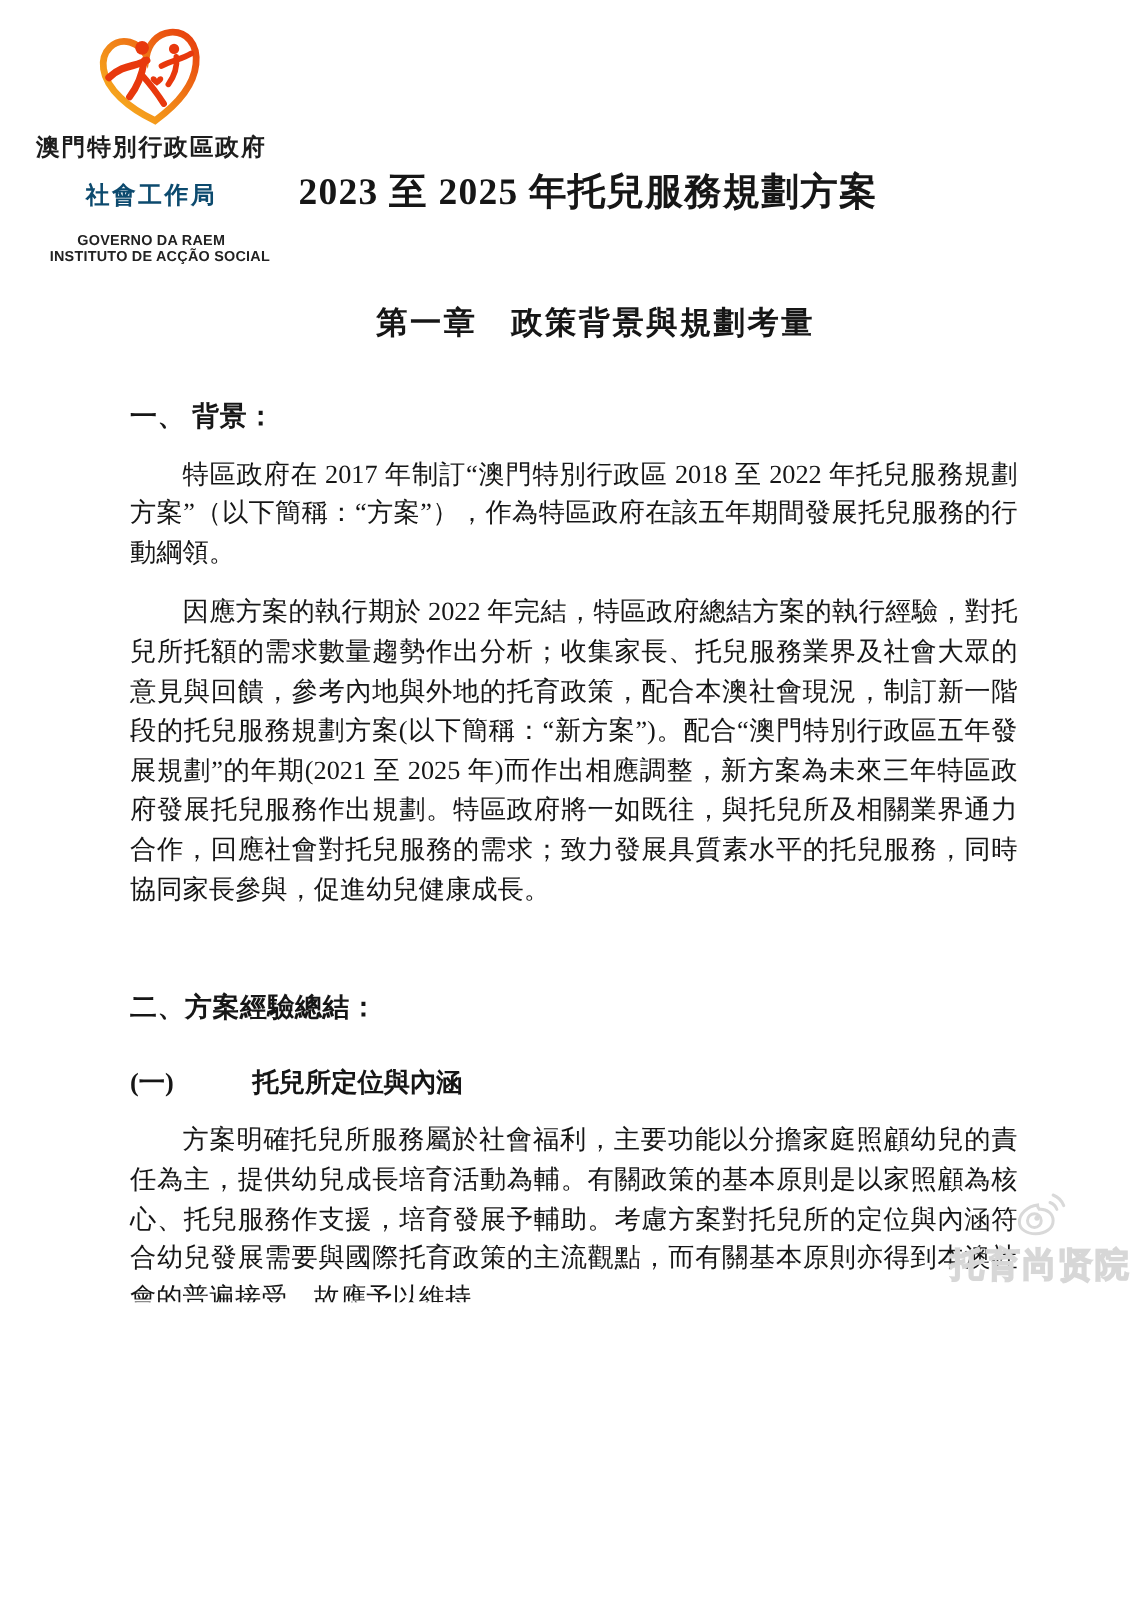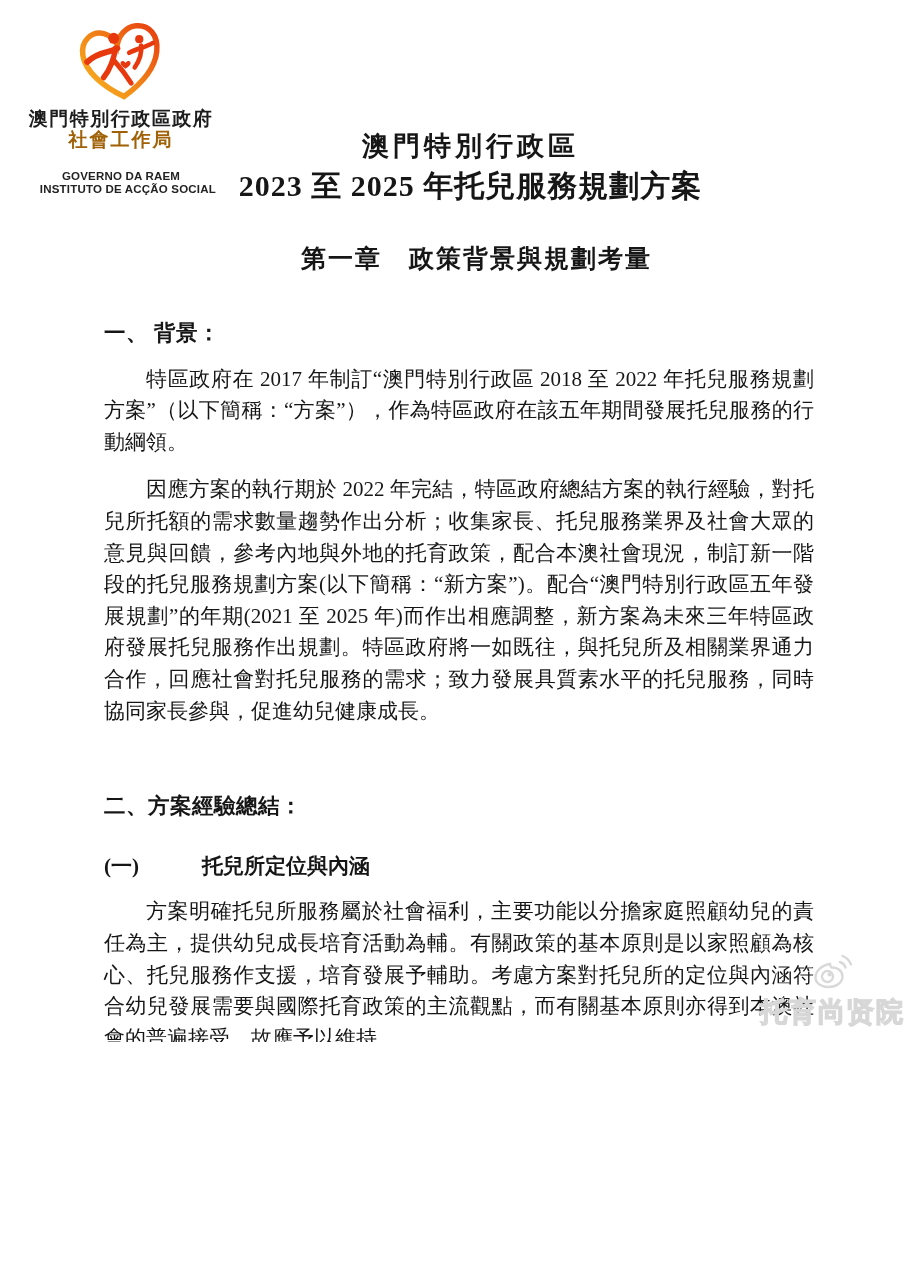--- a/index.html
+++ b/index.html
@@ -14,21 +14,21 @@
   }
 
   
   .org-header {
     position:absolute; left:26px; top:20px; width:190px;
     text-align:center;
     font-family:"Liberation Sans","DejaVu Sans",sans-serif;
   }
   .org-logo { display:block; margin:0 auto 4px auto; width:92px; height:84px; }
   .org-zh1 { font-size:19px; font-weight:bold; letter-spacing:1.5px; line-height:21px; color:#1d1d1d; white-space:nowrap; }
-  .org-zh2 { font-size:19px; font-weight:bold; letter-spacing:2px; line-height:21px; color:#a16207; }
+  .org-zh2 { font-size:19px; font-weight:bold; letter-spacing:2px; line-height:21px; color:#0c4a6e;margin-top:17px; }
   .org-pt1 { margin-top:20px; font-size:11.5px; font-weight:bold; letter-spacing:0.2px; line-height:12.5px; color:#222; }
   .org-pt2 { font-size:11.5px; font-weight:bold; letter-spacing:0.2px; line-height:12.5px; color:#222;text-align:right; }
 
   
   .doc-title {
     position:absolute; left:30px; top:130px; width:881px;
     text-align:center; font-weight:bold;
   }
   .title-line1 { font-size:27px; letter-spacing:4px; line-height:32px; }
   .title-line2 { font-size:30px; letter-spacing:1px; line-height:36px; margin-top:6px; }
@@ -97,21 +97,20 @@
         <path d="M55,47 c-2,-3.2 -5.5,-2.6 -5.5,0.3 c0,2.2 3.2,4.2 5.5,6 c2.3,-1.8 5.5,-3.8 5.5,-6 c0,-2.9 -3.5,-3.5 -5.5,-0.3 Z" stroke="none"></path>
       </g>
     </svg>
     <div class="org-zh1">澳門特別行政區政府</div>
     <div class="org-zh2">社會工作局</div>
     <div class="org-pt1">GOVERNO DA RAEM</div>
     <div class="org-pt2">INSTITUTO DE ACÇÃO SOCIAL</div>
   </header>
 
   <div class="doc-title">
-    <div class="title-line1">澳門特別行政區</div>
     <div class="title-line2">2023 至 2025 年托兒服務規劃方案</div>
   </div>
 
   <h2 class="chapter">第一章　政策背景與規劃考量</h2>
 
   <main class="body-text">
     <h3>一、 背景：</h3>
     <p>特區政府在 2017 年制訂“澳門特別行政區 2018 至 2022 年托兒服務規劃方案”（以下簡稱：“方案”），作為特區政府在該五年期間發展托兒服務的行動綱領。</p>
     <p class="cont">因應方案的執行期於 2022 年完結，特區政府總結方案的執行經驗，對托兒所托額的需求數量趨勢作出分析；收集家長、托兒服務業界及社會大眾的意見與回饋，參考內地與外地的托育政策，配合本澳社會現況，制訂新一階段的托兒服務規劃方案(以下簡稱：“新方案”)。配合“澳門特別行政區五年發展規劃”的年期(2021 至 2025 年)而作出相應調整，新方案為未來三年特區政府發展托兒服務作出規劃。特區政府將一如既往，與托兒所及相關業界通力合作，回應社會對托兒服務的需求；致力發展具質素水平的托兒服務，同時協同家長參與，促進幼兒健康成長。</p>
 

